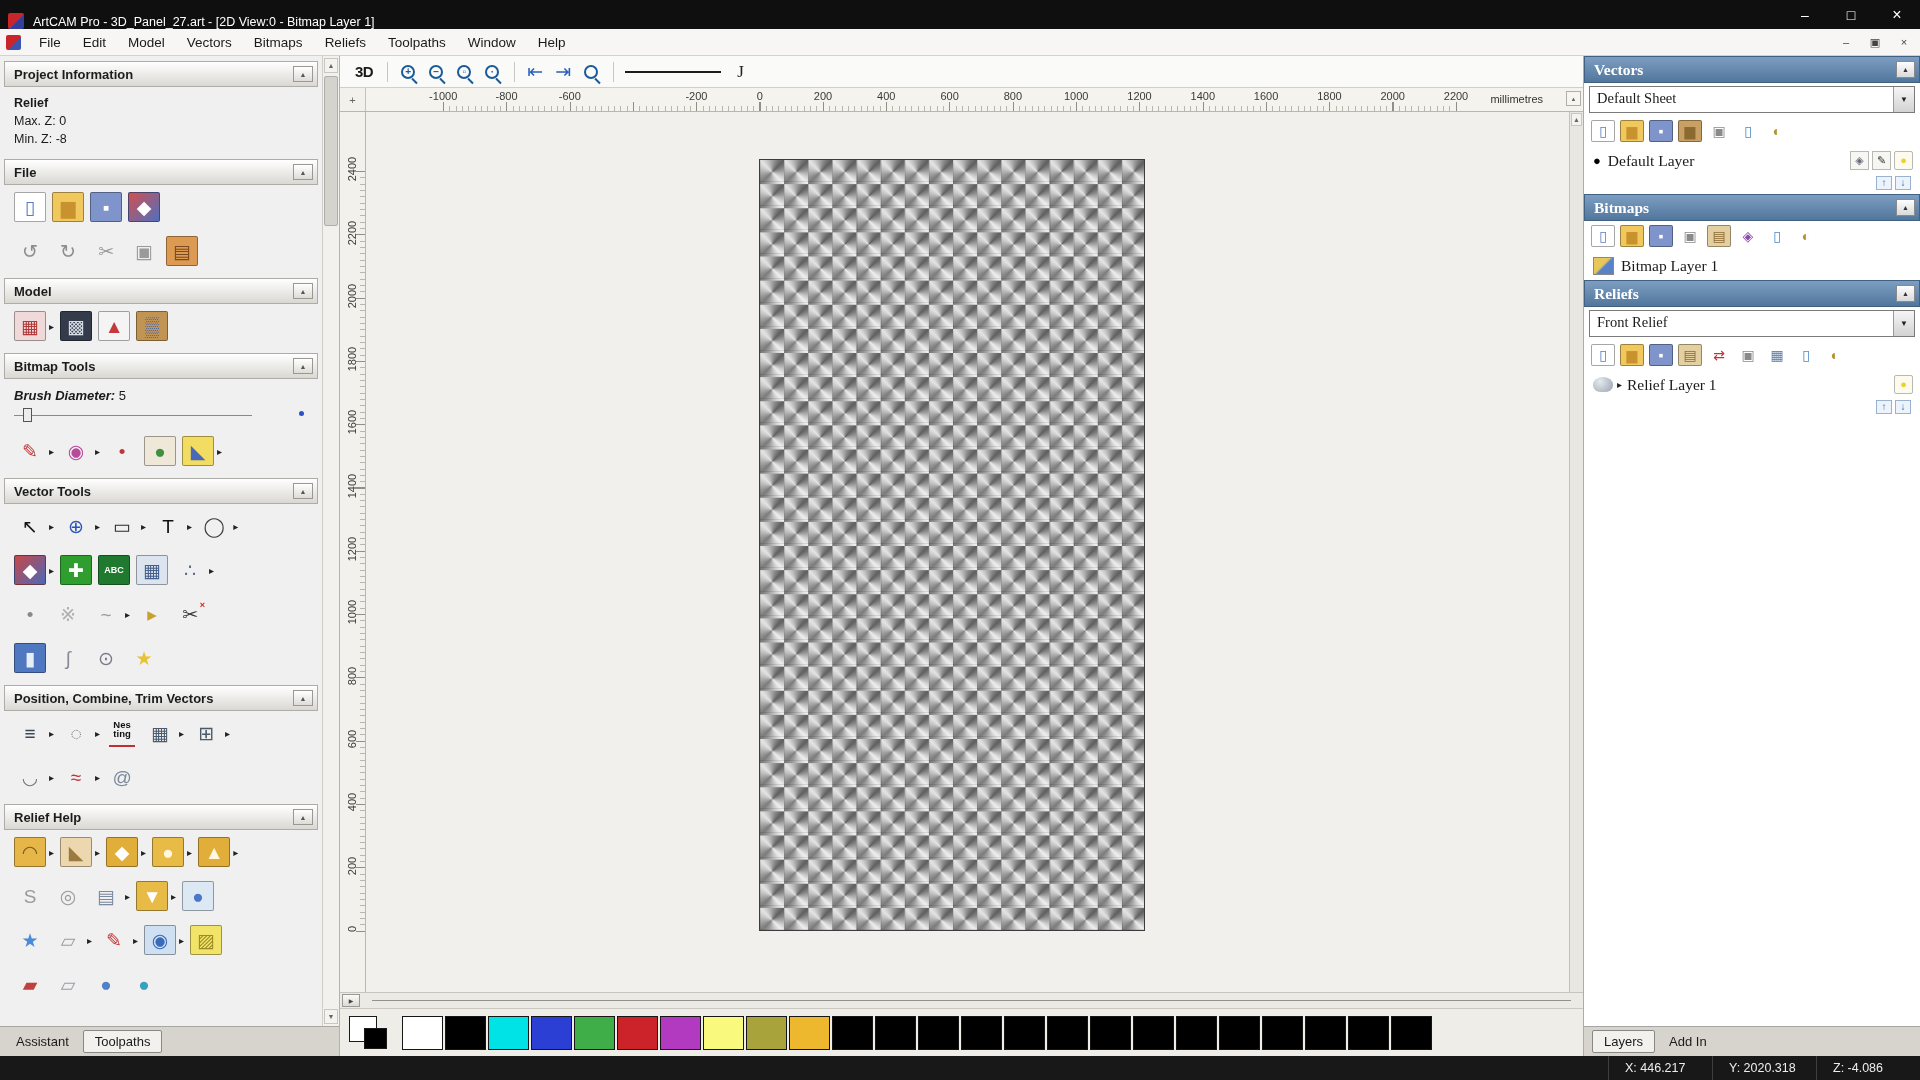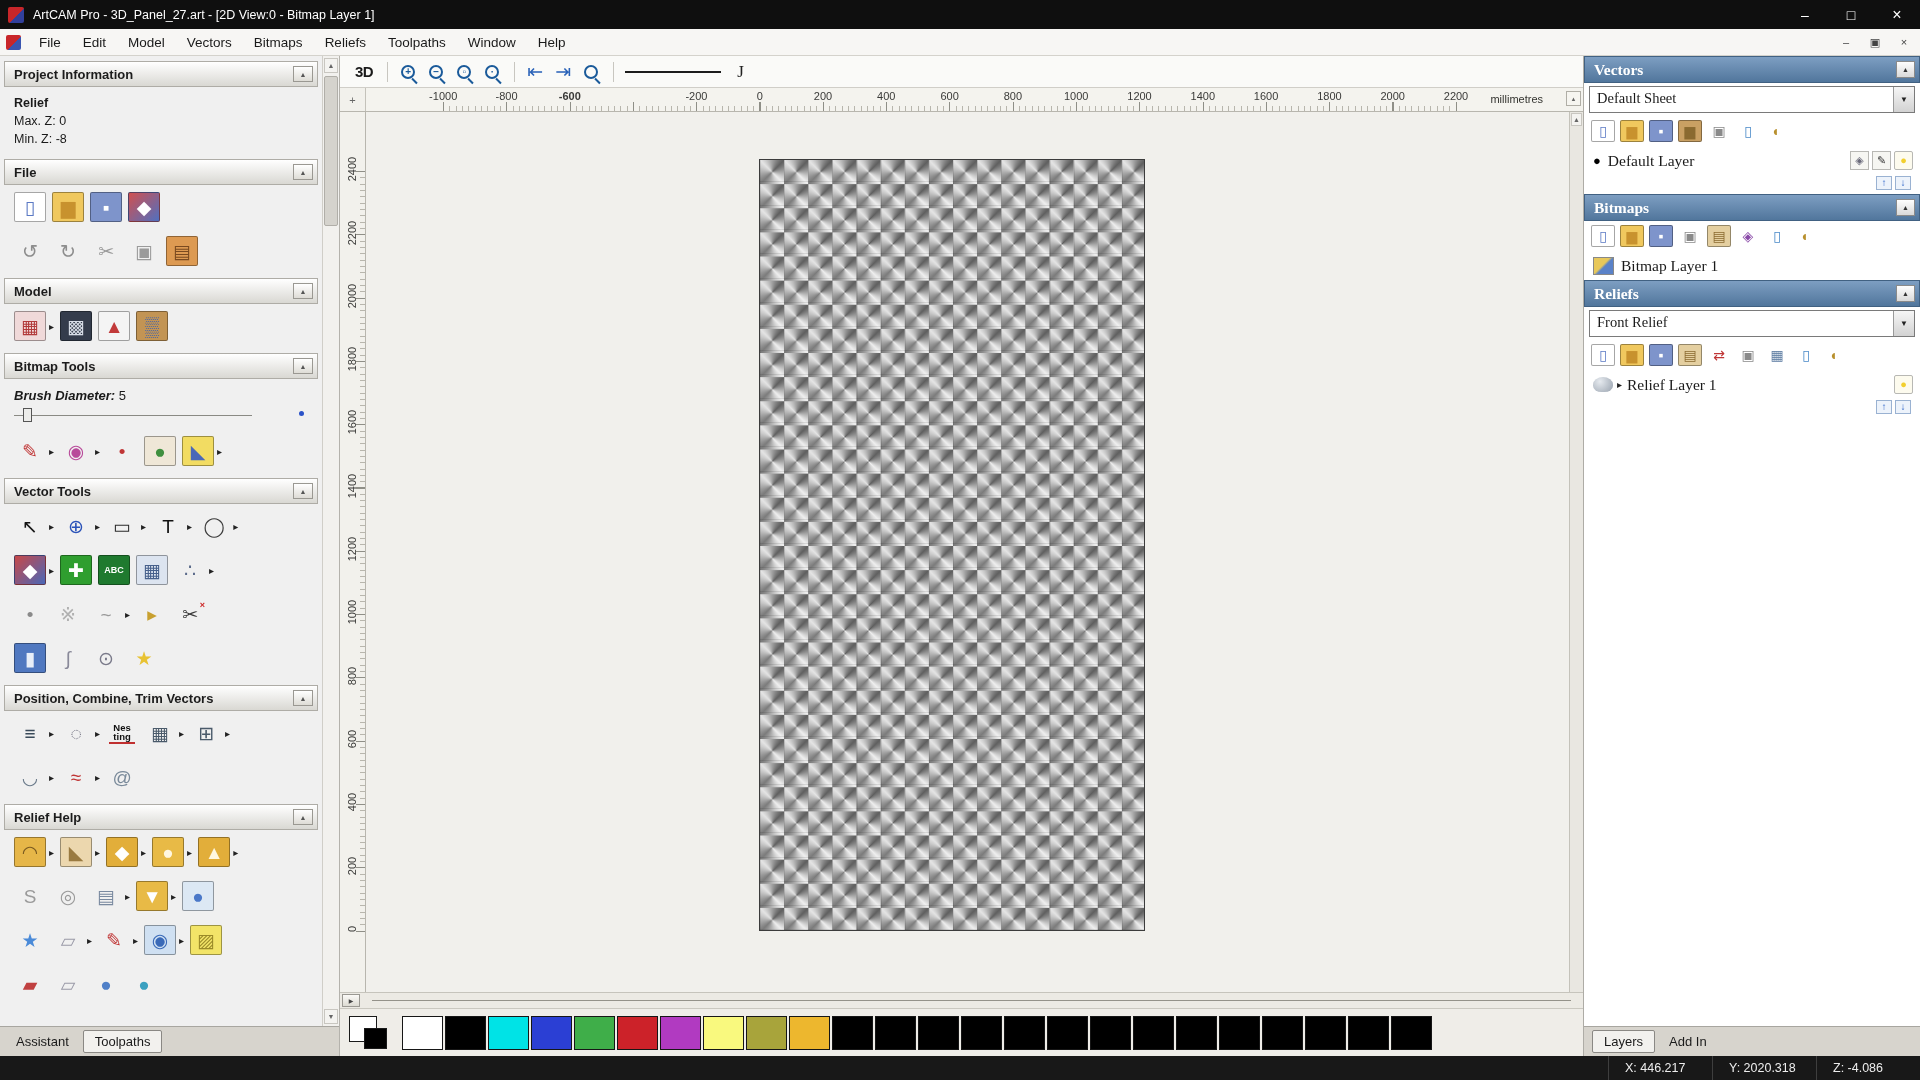--- a/index.html
+++ b/index.html
@@ -1,21 +1,21 @@
 <!DOCTYPE html>
 <html><head>
 <meta charset="utf-8">
 <style>
   *{box-sizing:border-box;margin:0;padding:0}
   html,body{width:1920px;height:1080px;overflow:hidden}
   body{font-family:"Liberation Sans","DejaVu Sans",sans-serif;background:#f0f0f0;font-size:13px;color:#1a1a1a}
   .app{width:1920px;height:1080px;display:flex;flex-direction:column}
 
   
-  .titlebar{height:29px;background:#0f0f0f;display:flex;align-items:center;color:#fff;flex:none}
+  .titlebar{height:29px;background:#0f0f0f;display:flex;align-items:flex-end;color:#fff;flex:none}
   .app-icon{width:16px;height:16px;margin:0 9px 0 8px;border-radius:2px;background:linear-gradient(135deg,#c8262a 55%,#32409c 55%)}
   .title{font-size:12.5px}
   .tb-fill{flex:1}
   .winbtn{width:46px;height:100%;display:flex;align-items:center;justify-content:center;font-size:14px;color:#fff;cursor:default}
   .winbtn.close{font-size:16px}
 
   
   .menubar{height:27px;background:#f7f6f4;border-bottom:1px solid #d4d2cc;display:flex;align-items:center;flex:none}
   .menu-logo{width:15px;height:15px;margin:0 7px 0 6px;border-radius:2px;background:linear-gradient(135deg,#c8262a 55%,#3a55b0 55%)}
   #menu-items{display:flex;height:100%}
@@ -35,21 +35,21 @@
   .sec-t{font-size:13px;font-weight:600;color:#1c1c1c;flex:1}
   .sec-btn{width:20px;height:16px;border:1px solid #9a9892;background:linear-gradient(#fff,#dedcd6);font-size:7px;color:#555;display:flex;align-items:center;justify-content:center}
   .proj-grid{display:grid;grid-template-columns:1.15fr 1fr;padding:7px 4px 6px 14px;font-size:12.5px;line-height:1.45}
   .proj-grid .b{font-weight:bold}
   .icon-row{display:flex;align-items:center;min-height:44px;padding:2px 6px 2px 14px}
   .tool{position:relative;width:32px;height:30px;margin-right:6px;display:inline-flex;align-items:center;justify-content:center;flex:none}
   .tool i{font-style:normal;font-size:19px;line-height:1;color:#444}
   .tool b{position:absolute;right:1px;top:1px;font-size:9px;color:#c22;font-weight:bold}
   .tool.tile{border:1px solid rgba(0,0,0,.35);border-radius:2px}
   .tool.small i{font-size:9px;font-weight:bold;letter-spacing:0}
-  .tool.nest i{font-size:9.5px;font-weight:bold;line-height:9px;white-space:normal;width:26px;text-align:center;border-bottom:2px solid #c03030;padding-bottom:1px}
+  .tool.nest i{font-size:9.5px;font-weight:bold;line-height:9px;white-space:normal;width:26px;text-align:center;border-bottom:2px solid #c03030;padding-bottom:7px}
   .fly{font-size:10px;color:#222;margin:0 6px 0 -3px;flex:none}
   .brush-row{padding:9px 14px 1px;font-size:13px}
   .brush-row .bi{font-style:italic;font-weight:bold}
   .slider{position:relative;height:16px;margin:3px 70px 6px 14px}
   .slider:before{content:"";position:absolute;left:0;right:0;top:8px;height:1px;background:#8a8a84}
   .slider-handle{position:absolute;left:9px;top:1px;width:9px;height:14px;background:#ececea;border:1px solid #555}
   .slider-dot{position:absolute;right:-52px;top:4px;width:5px;height:5px;border-radius:50%;background:#2a52c8}
   
   .lp-scrollbar{width:17px;flex:none;background:#f2f1ee;border-left:1px solid #d0cec8;position:relative}
   .sb-btn{position:absolute;left:1px;width:14px;height:15px;display:flex;align-items:center;justify-content:center;font-size:7px;color:#666;background:#f4f3f0;border:1px solid #c8c6c0}
@@ -549,21 +549,21 @@
         <span class="line-sample"></span>
         <span class="tb-j">J</span>
       </div>
 
       <div class="hruler" id="hruler">
         <span class="ruler-corner">+</span>
         <span class="unit">millimetres</span>
         <span class="ruler-end">▲</span>
       <span class="hlab" style="left: 103.2px;">-1000</span>
           <span class="hlab" style="left: 166.5px;">-800</span>
-          <span class="hlab" style="left: 229.8px; font-weight: bold;">-600</span>
+          <span class="hlab" style="left: 229.8px;">-600</span>
           <span class="hlab" style="left: 293.1px; margin-top: 23px;">-400</span>
           <span class="hlab" style="left: 356.4px;">-200</span>
           <span class="hlab" style="left: 419.7px;">0</span>
           <span class="hlab" style="left: 483px;">200</span>
           <span class="hlab" style="left: 546.3px;">400</span>
           <span class="hlab" style="left: 609.6px;">600</span>
           <span class="hlab" style="left: 672.9px;">800</span>
           <span class="hlab" style="left: 736.2px;">1000</span>
           <span class="hlab" style="left: 799.5px;">1200</span>
           <span class="hlab" style="left: 862.8px;">1400</span>

